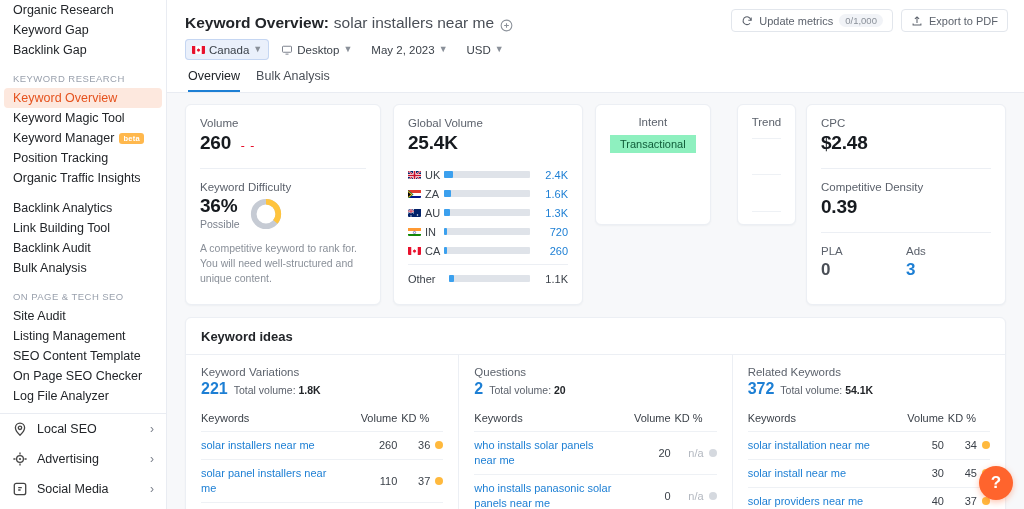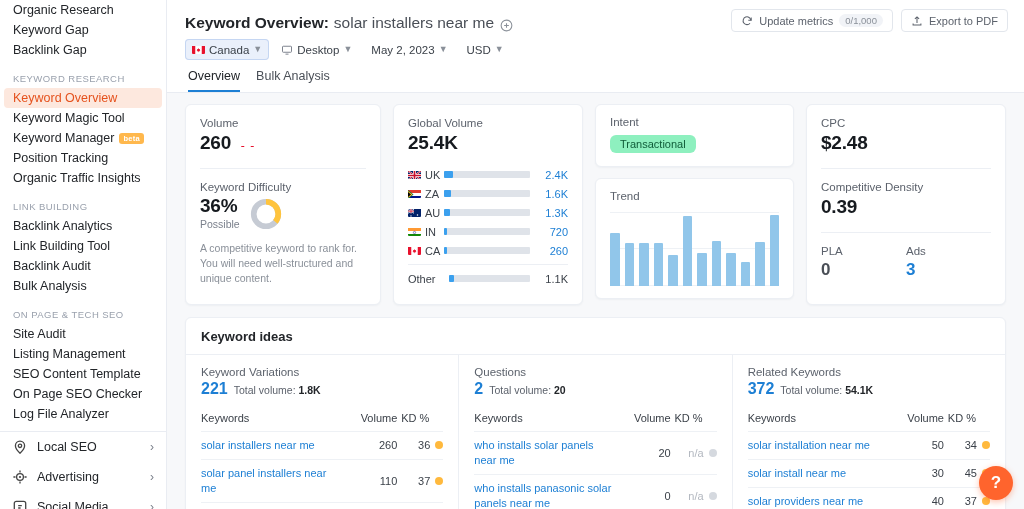--- a/index.html
+++ b/index.html
@@ -94,21 +94,21 @@
 
   
   #content{ padding:11px 18px 0 18px; }
   .row1{ display:flex; gap:12px; align-items:flex-start; }
   .card{
     background:#fff; border:1px solid #eceff4;
     border-radius:6px; box-shadow:0 1px 2px rgba(30,40,60,.045);
   }
   .c-vol{ width:196px; padding:12px 14px 14px; height:201px;}
   .c-glob{ width:190px; padding:12px 14px 10px; height:201px;}
-  .c-mid{ width:199px; display:flex; flex-direction:column; gap:11px; border:0; box-shadow:none; background:transparent;}
+  .c-mid{ width:199px; display:flex; flex-direction:row; gap:26px; border:0; box-shadow:none; background:transparent;text-align:center;}
   .c-intent{ padding:11px 14px 13px; }
   .c-trend{ padding:11px 14px 12px; flex:1; }
   .c-cpc{ width:200px; padding:12px 14px 12px; height:201px;}
   .lbl{ font-size:11.5px; color:#5c626c; }
   .big{ font-size:19px; font-weight:bold; color:#161a1f; margin-top:3px; letter-spacing:-.2px;}
   .rule{ height:1px; background:#eceff4; margin:14px 0 12px; }
 
   
   .kd-row{ display:flex; align-items:flex-start; gap:9px; margin-top:2px;}
   .kd-num{ font-size:19px; font-weight:bold; color:#161a1f; letter-spacing:-.2px;}
@@ -123,21 +123,21 @@
   .gv .track{ flex:1; height:7px; background:#dfe3e9; border-radius:1px; position:relative; margin:0 7px;}
   .gv .fill{ position:absolute; left:0; top:0; bottom:0; background:#3ba0ee; border-radius:1px;}
   .gv .val{ width:31px; text-align:right; color:#1d7fd4; font-size:11px;}
   .gv.other .cc{ color:#3b4149; width:auto; min-width:34px;}
   .gv.other .val{ color:#3b4149; }
   .gv-sep{ height:1px; background:#eceff4; margin:4px 0 4px;}
 
   
   .badge-int{
     display:inline-block; margin-top:7px; background:#8ef0bf; color:#0f5c39;
-    border-radius:6px; padding:3px 10px; font-size:11px;
+    border-radius:0; padding:3px 10px; font-size:11px;
   }
   
   .trend-wrap{ position:relative; margin-top:10px; height:74px; }
   .tgrid{ position:absolute; left:0; right:0; height:1px; background:#eef1f5;}
   .bars{ position:absolute; left:0; right:0; bottom:0; height:74px; display:flex; align-items:flex-end; gap:5px;}
   .bar{ flex:1; background:#91c6ea; border-radius:1px 1px 0 0;}
   
   .pla-row{ display:flex; }
   .pla-row > div{ flex:1; }
   .pla-row .lbl{ font-size:11.5px; }
@@ -202,21 +202,20 @@
           <span>Keyword Manager</span>
           <span class="beta">beta</span>
         </div>
         <div class="nav-item">
           <span>Position Tracking</span>
         </div>
         <div class="nav-item">
           <span>Organic Traffic Insights</span>
         </div>
         <div class="nav-gap"></div>
-        <div class="nav-section">LINK BUILDING</div>
         <div class="nav-item">
           <span>Backlink Analytics</span>
         </div>
         <div class="nav-item">
           <span>Link Building Tool</span>
         </div>
         <div class="nav-item">
           <span>Backlink Audit</span>
         </div>
         <div class="nav-item">

